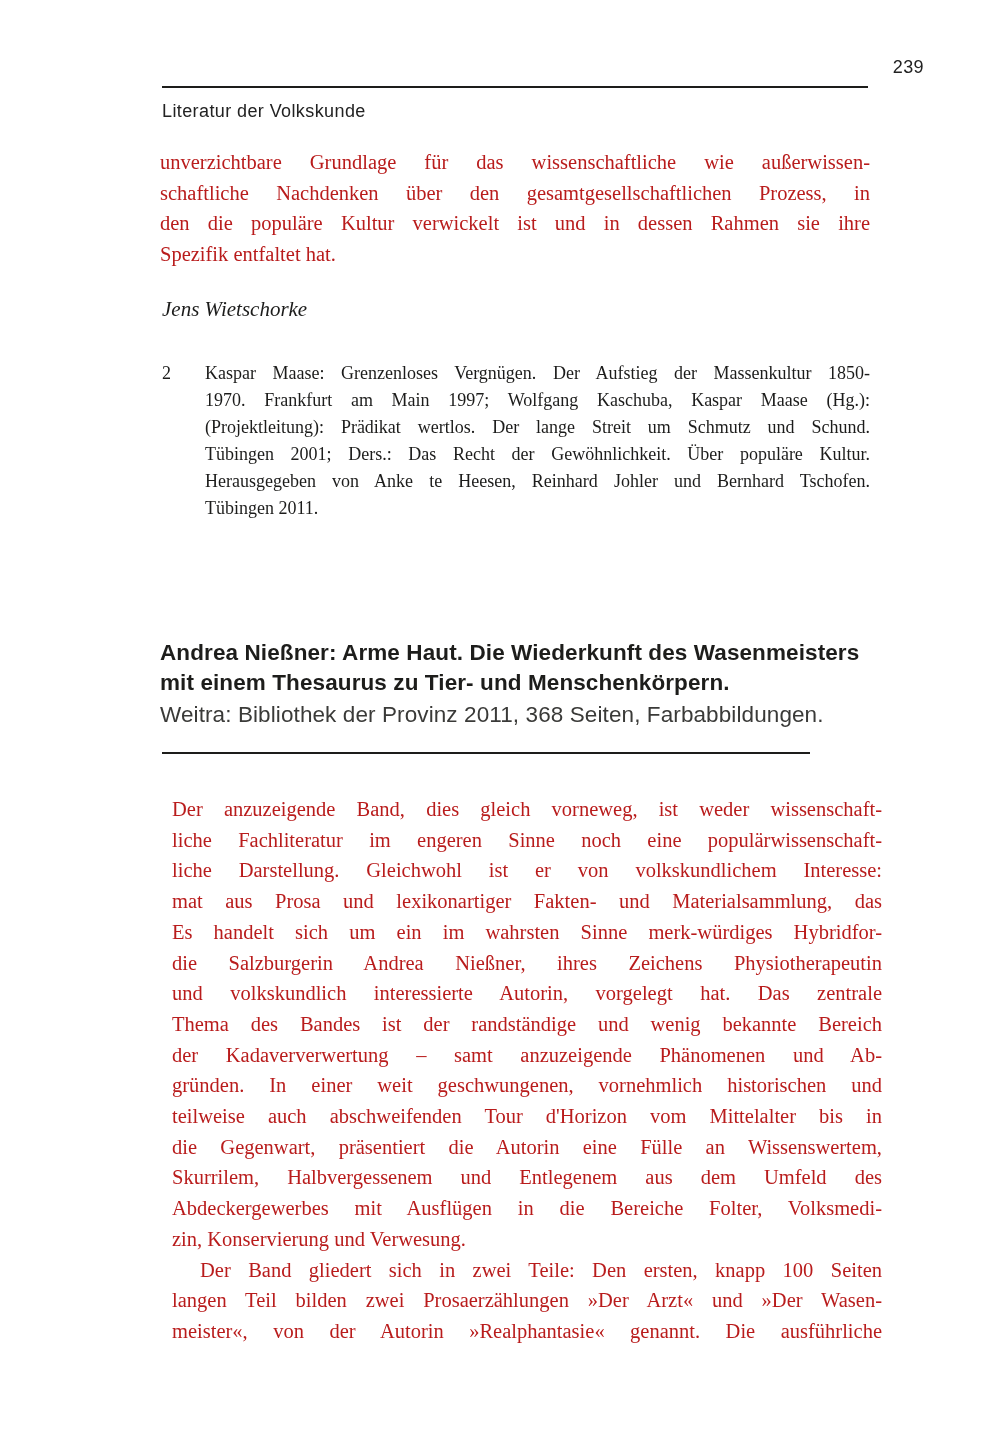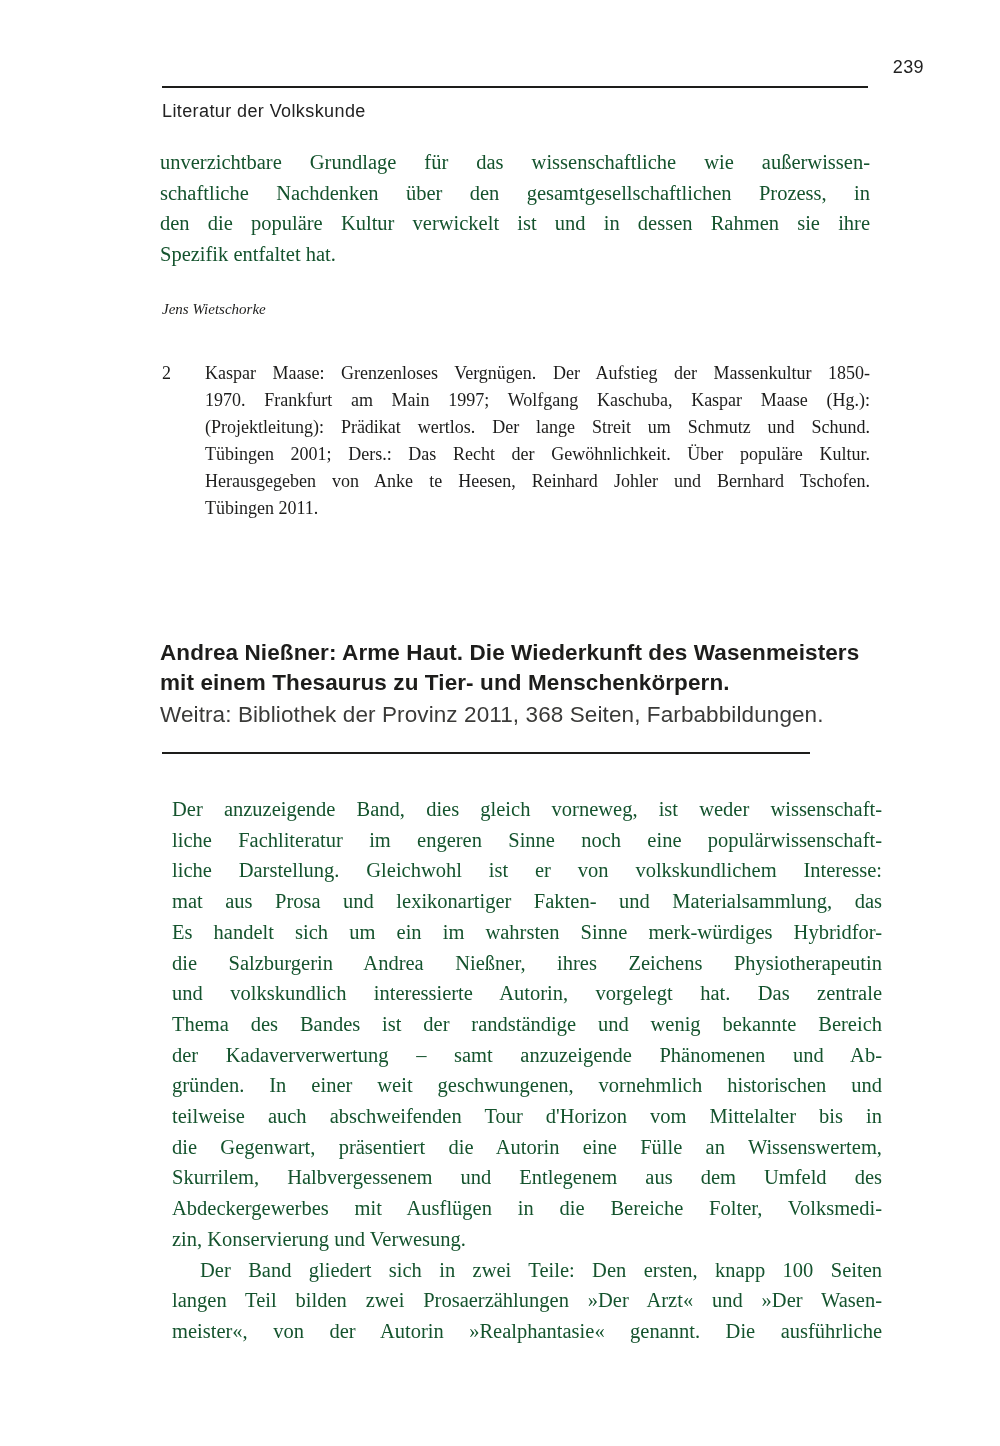--- a/index.html
+++ b/index.html
@@ -36,35 +36,35 @@
   .rule-mid { left: 162px; top: 752px; width: 648px; }
 
   
   .serif { font-family: "Liberation Serif", "DejaVu Serif", serif; }
   .body-text {
     position: absolute;
     left: 160px;
     width: 710px;
     font-size: 20.5px;
     line-height: 30.7px;
-    color: #14532d;
+    color: #b91c1c;
   }
   .top-paragraph { top: 147px; }
   .review-body  { top: 794px; margin-left: 12px; }
 
   .jline { text-align: justify; text-align-last: justify; white-space: normal; }
   .align-last-left .jline-last { text-align: left; text-align-last: left; }
   .indent-first .jline-first { text-indent: 28px; }
 
   .author-sig {
     position: absolute;
     left: 162px; top: 294px;
     font-family: "Liberation Serif", "DejaVu Serif", serif;
     font-style: italic;
-    font-size: 15px;
+    font-size: 21px;
     line-height: 30px;
     color: #1c1c1b;
   }
 
   
   .footnote {
     position: absolute;
     left: 162px; top: 360px;
     width: 708px;
     display: flex;

